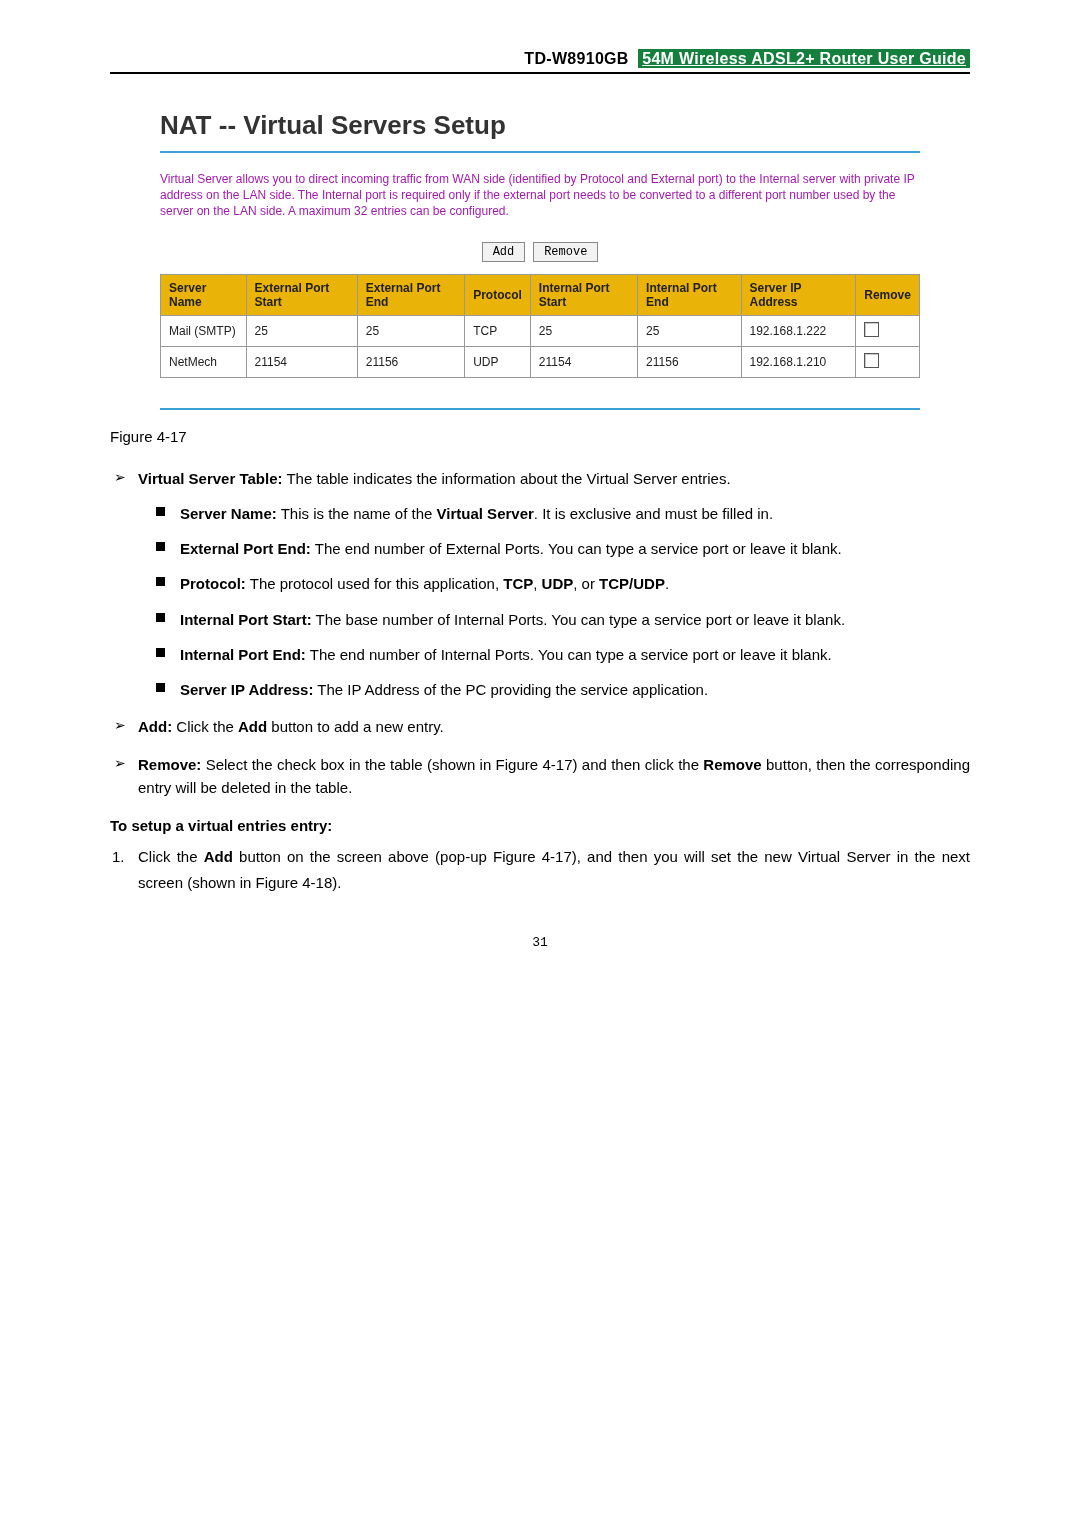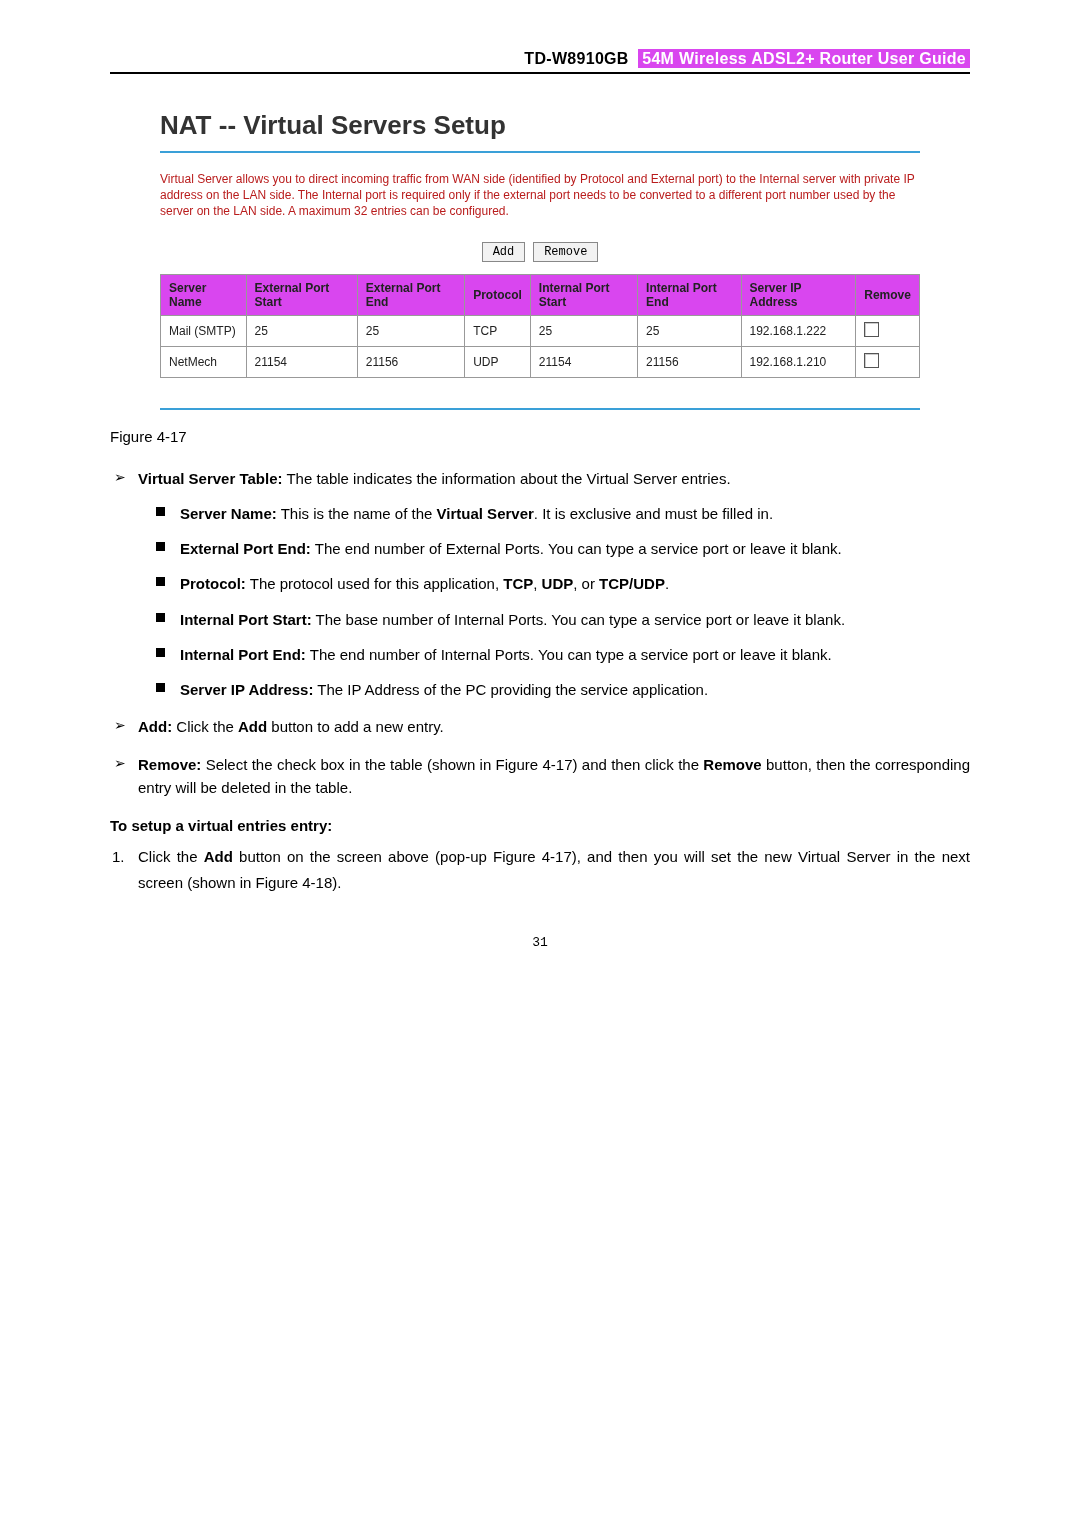--- a/index.html
+++ b/index.html
@@ -19,43 +19,44 @@
     border-bottom: 2px solid #000;
     padding-bottom: 4px;
     text-align: right;
     font-weight: bold;
     font-size: 16px;
     letter-spacing: 0.3px;
   }
   .header-model { display:inline; }
   .header-title-box {
     display:inline;
-    background:#d946ef;
+    background:#15803d;
     color:#fff;
     padding:1px 4px;
+    text-decoration:underline;
   }
   .router-screenshot {
     margin: 30px 50px 0 50px;
     background:#fff;
   }
   .rs-title {
     font-family: Arial, sans-serif;
     font-size: 26px;
     font-weight: bold;
     color:#333;
     padding: 6px 0 6px 0;
   }
   .rs-hr {
     height:2px;
     background: linear-gradient(to right,#3aa0d8,#3aa0d8);
     margin: 4px 0 18px 0;
   }
   .rs-desc {
     font-size:12px;
-    color:#b91c1c;
+    color:#a21caf;
     line-height:1.35;
     margin-bottom: 22px;
   }
   .rs-buttons {
     text-align:center;
     margin-bottom:12px;
   }
   .rs-btn {
     display:inline-block;
     border:1px solid #888;
@@ -73,21 +74,21 @@
   }
   table.vs-table th, table.vs-table td {
     border:1px solid #999;
     padding:6px 8px;
     text-align:left;
     vertical-align:middle;
     color:#222;
   }
   table.vs-table th {
     font-weight:bold;
-    background:#d946ef;
+    background:#eab308;
   }
   .chk {
     display:inline-block;
     width:13px;
     height:13px;
     border:1px solid #555;
     background:#fff;
     box-shadow: inset 1px 1px 0 #ccc;
   }
   .rs-hr-bottom {

